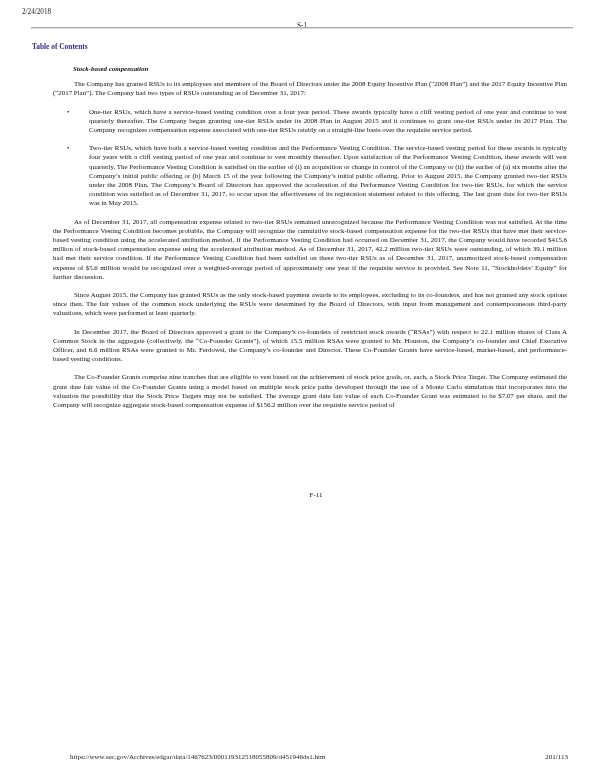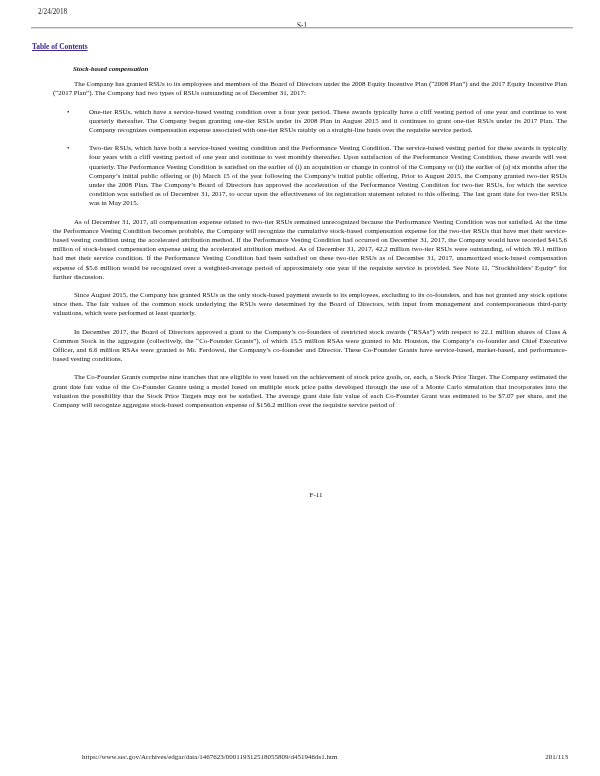--- a/index.html
+++ b/index.html
@@ -5,51 +5,50 @@
     html, body { margin: 0; padding: 0; background: #ffffff; }
     body {
       width: 600px; height: 776px; position: relative; overflow: hidden;
       font-family: "Liberation Serif", "DejaVu Serif", serif;
       color: #111;
     }
     .print-header {
       position: absolute; top: 8px; left: 22px; right: 22px;
       font-size: 7.2px; color: #222;
     }
-    .print-header .date { position: absolute; left: 16px; top: 0; }
+    .print-header .date { position: absolute; left: 0; top: 0; }
     .print-header .title { position: absolute; left: 275px; top: 0; margin-top: 14px; }
     .rule {
       position: absolute; top: 27px; left: 31px; width: 542px;
       height: 1px; background: #aaa; border-bottom: 1px solid #ddd;
     }
     .toc {
       position: absolute; top: 42px; left: 32px;
       font-size: 7.4px; font-weight: bold; color: #3d2a8a;
-      text-decoration: underline;
     }
     .content {
       position: absolute; top: 64px; left: 53px; width: 514px;
       font-size: 6.9px; line-height: 9.2px; text-align: justify;
     }
     .content .heading {
       font-weight: bold; font-style: italic; margin: 0 0 6px 20px;
     }
     .content p { margin: 0 0 9px 0; text-indent: 21px; }
     .bullets { list-style: none; margin: 0 0 9px 0; padding: 0; }
     .bullets li { position: relative; padding-left: 36px; margin-bottom: 9px; }
     .bullets li .dot { position: absolute; left: 14px; top: 0; }
     .page-num {
       position: absolute; top: 491px; left: 16px; width: 600px; text-align: center;
       font-size: 7px;
     }
     .print-footer {
       position: absolute; top: 753px; left: 22px; right: 22px;
       font-size: 7px; color: #222;
     }
-    .print-footer .url { position: absolute; left: 16px; top: 0; padding-left: 44px; }
+    .print-footer .url { position: absolute; left: 4px; top: 0; padding-left: 44px; }
     .print-footer .pages { position: absolute; right: 10px; top: 0; }
   </style>
 </head>
 <body>
 
 <div class="print-header">
   <span class="date">2/24/2018</span>
   <span class="title">S-1</span>
 </div>
 

